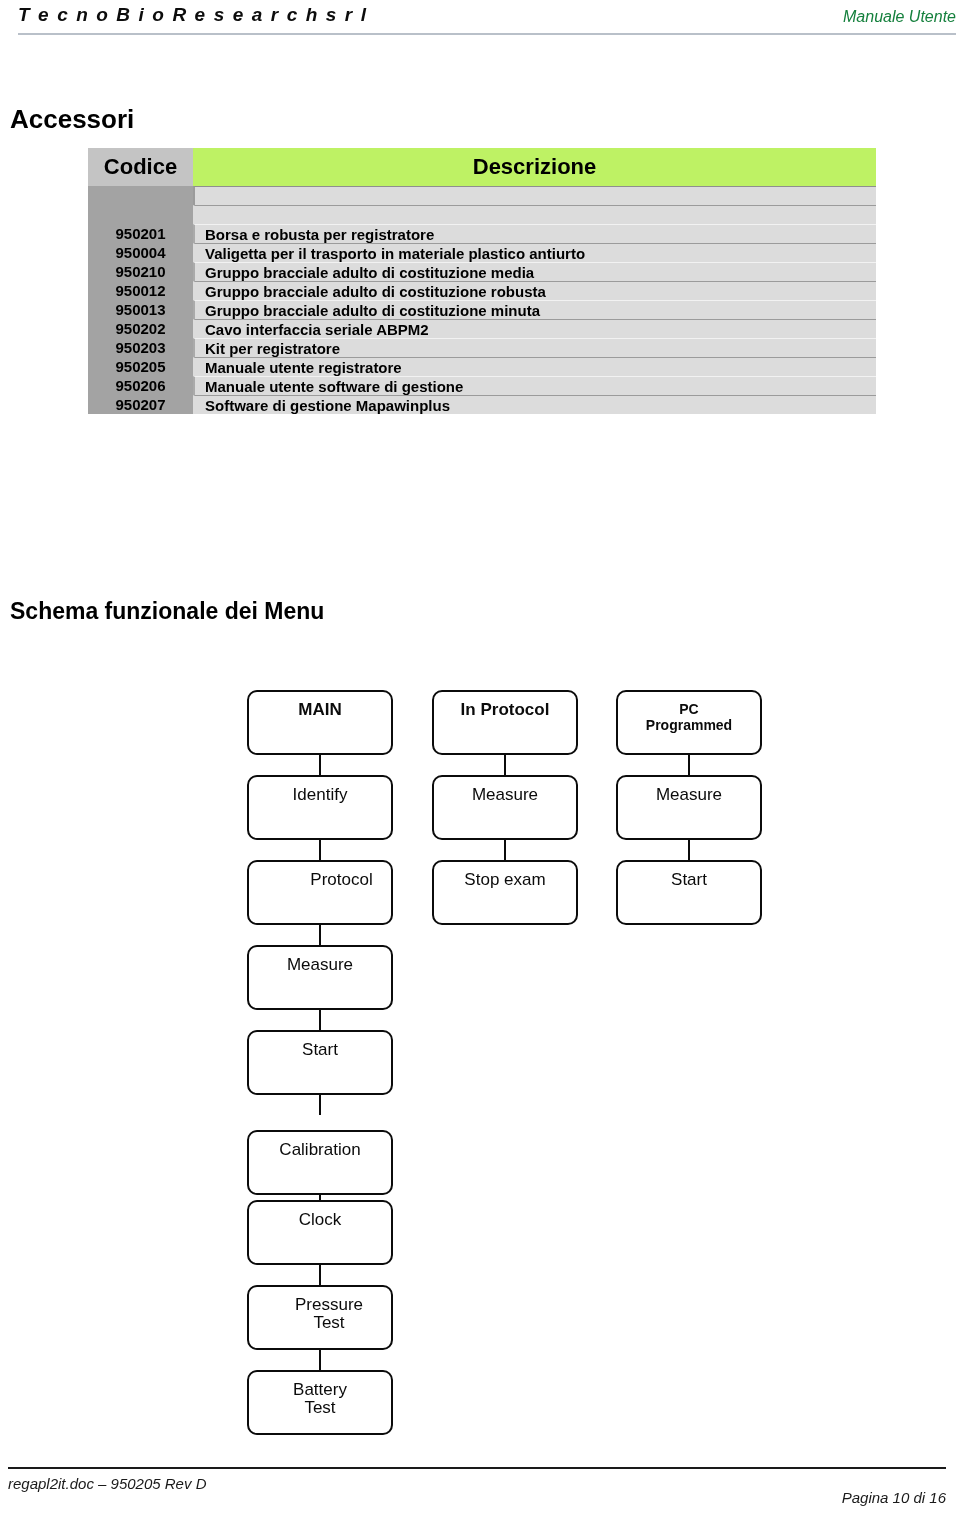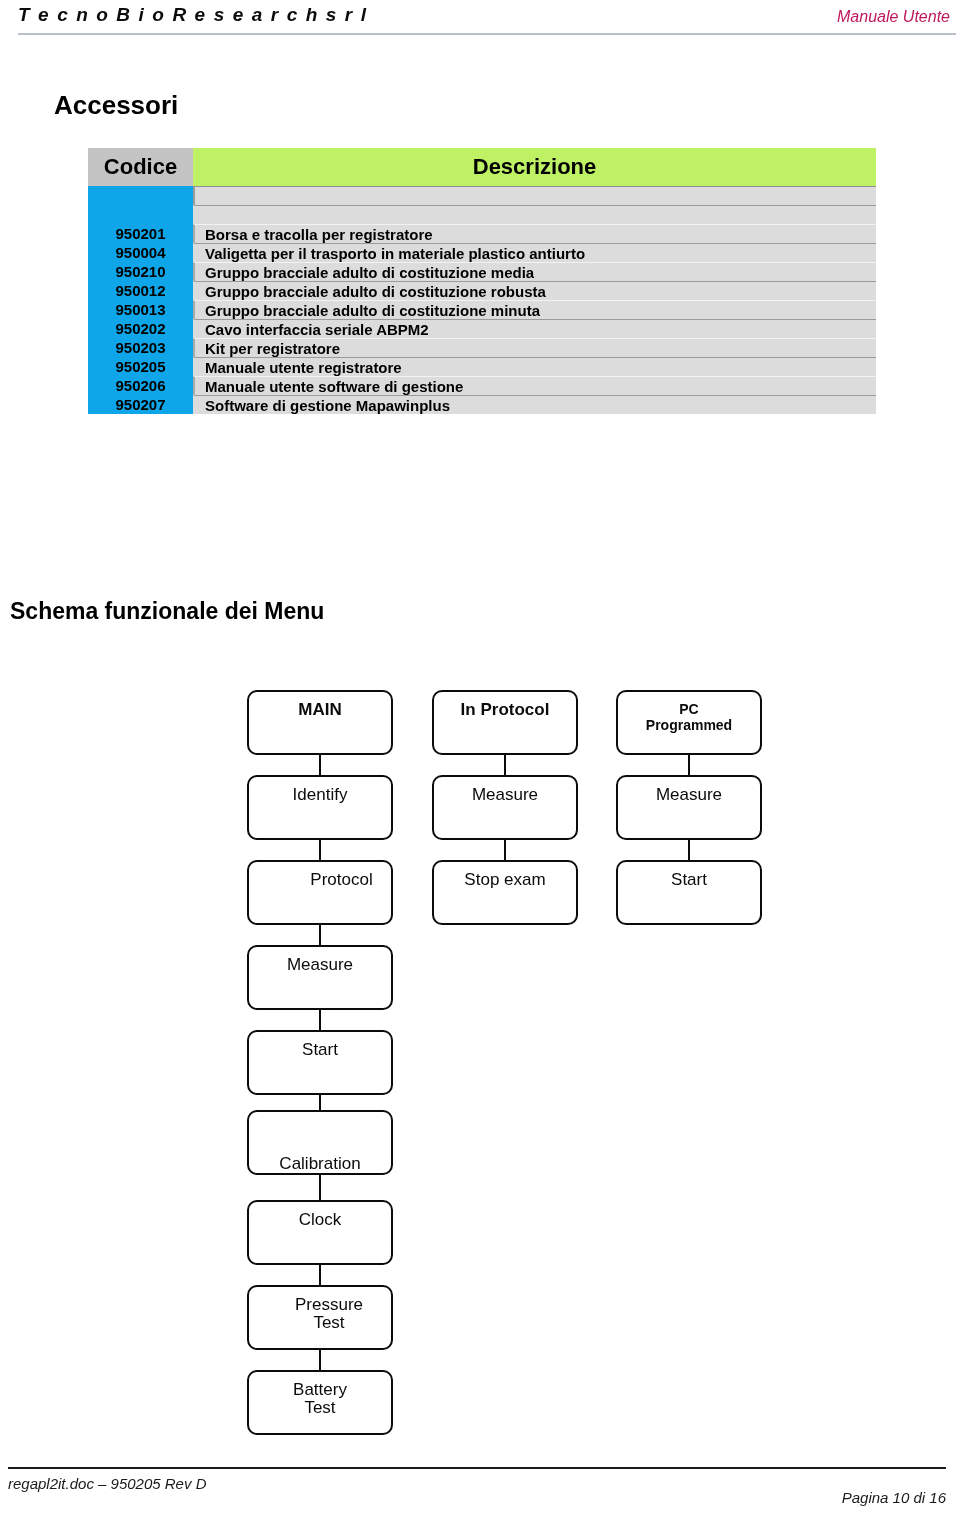--- a/index.html
+++ b/index.html
@@ -38,45 +38,45 @@
     top: 0;
     font-style: italic;
     font-weight: bold;
     font-size: 19px;
     letter-spacing: 1.6px;
     color: #0c0c0c;
     white-space: nowrap;
   }
   #hdr-doctype {
     position: absolute;
-    right: 6px;
+    right: 0;
     top: 4px;
     font-style: italic;
     font-size: 16px;
-    color: #be185d;
+    color: #15803d;
     white-space: nowrap;
   }
   #hdr-rule {
     position: absolute;
     left: 10px;
     right: 12px;
     top: 33px;
     height: 2px;
     background: #b9c0c9;
   }
 
   
   .section-title {
     position: absolute;
     font-size: 26px;
     font-weight: bold;
     color: #000000;
     white-space: nowrap;
   }
-  #title-accessori { left: 10px; top: 90px; margin-left: 44px; }
+  #title-accessori { left: 10px; top: 104px; }
   #title-schema    { left: 10px; top: 598px; font-size: 23px; }
 
   
   #accessori-table {
     position: absolute;
     left: 88px;
     top: 148px;
     width: 788px;
   }
   .tbl-head {
@@ -106,21 +106,21 @@
   .tbl-body {
     display: block;
   }
   .tbl-row {
     display: flex;
     height: 19px;
     align-items: center;
   }
   .tbl-row .cell-code {
     width: 105px;
-    background: #0ea5e9;
+    background: #a3a3a3;
     font-size: 15px;
     font-weight: bold;
     text-align: center;
     line-height: 19px;
     height: 19px;
     box-sizing: border-box;
   }
   .tbl-row .cell-desc {
     flex: 1;
     background: #dcdcdc;
@@ -257,21 +257,21 @@
       <div class="cell-code"></div>
       <div class="cell-desc"></div>
     </div>
     <div class="tbl-row spacer alt">
       <div class="cell-code"></div>
       <div class="cell-desc"></div>
     </div>
 
     <div class="tbl-row">
       <div class="cell-code">950201</div>
-      <div class="cell-desc">Borsa e tracolla per registratore</div>
+      <div class="cell-desc">Borsa e robusta per registratore</div>
     </div>
     <div class="tbl-row alt">
       <div class="cell-code">950004</div>
       <div class="cell-desc">Valigetta per il trasporto in materiale plastico antiurto</div>
     </div>
     <div class="tbl-row">
       <div class="cell-code">950210</div>
       <div class="cell-desc">Gruppo bracciale adulto di costituzione media</div>
     </div>
     <div class="tbl-row alt">
@@ -327,21 +327,21 @@
     </div>
     <div class="flow-node" style="top:170px;padding-left:43px;">
       <span class="node-label">Protocol</span>
     </div>
     <div class="flow-node" style="top:255px;">
       <span class="node-label">Measure</span>
     </div>
     <div class="flow-node" style="top:340px;">
       <span class="node-label">Start</span>
     </div>
-    <div class="flow-node" style="top:420px;align-items:flex-end;">
+    <div class="flow-node" style="top:440px;">
       <span class="node-label">Calibration</span>
     </div>
     <div class="flow-node" style="top:510px;">
       <span class="node-label">Clock</span>
     </div>
     <div class="flow-node" style="top:595px;padding-left:18px;">
       <span class="node-label">Pressure
 Test</span>
     </div>
     <div class="flow-node" style="top:680px;">

